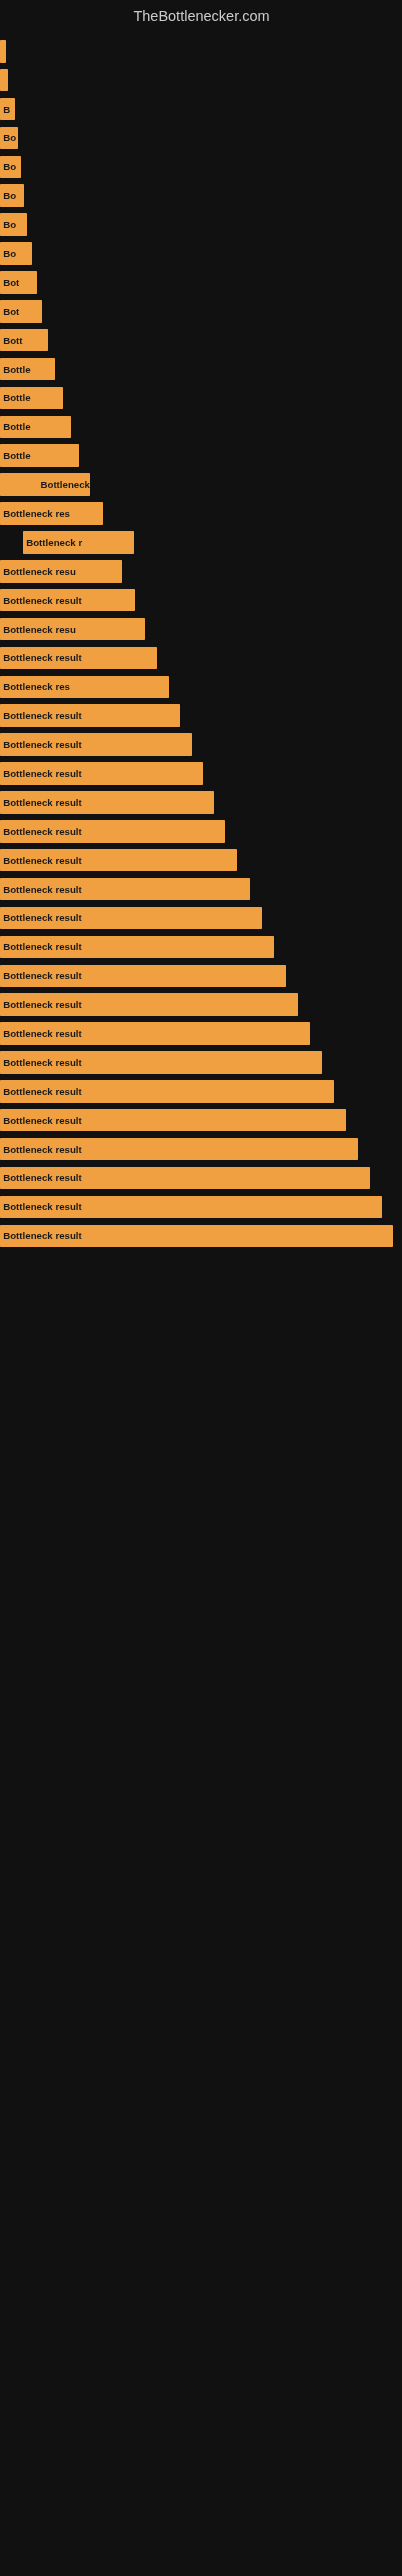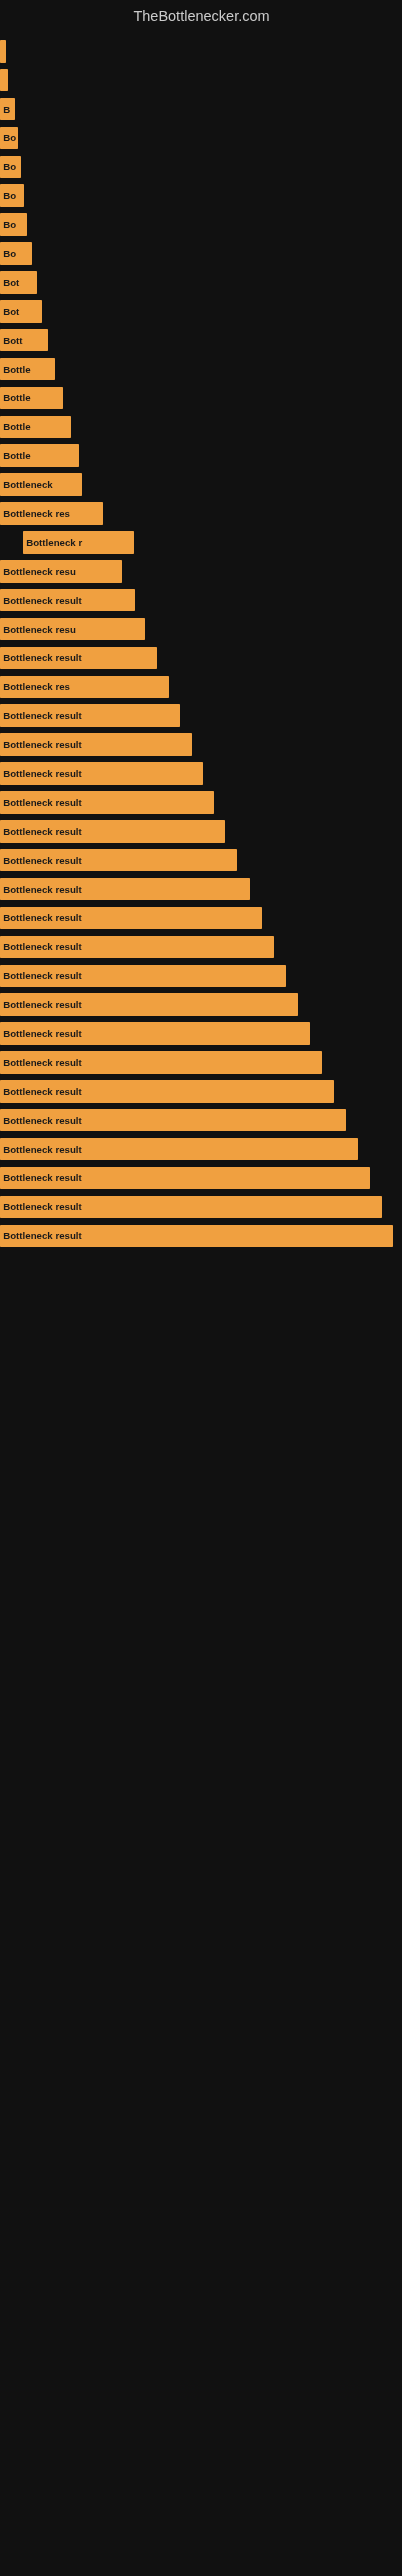--- a/index.html
+++ b/index.html
@@ -130,21 +130,21 @@
       <div class="bar" style="width: 71px;">
         <span class="bar-label">Bottle</span>
       </div>
     </div>
     <div class="bar-row">
       <div class="bar" style="width: 79px;">
         <span class="bar-label">Bottle</span>
       </div>
     </div>
     <div class="bar-row">
-      <div class="bar" style="width: 82px;">
+      <div class="bar" style="width: 90px; justify-content: flex-end;">
         <span class="bar-label">Bottleneck</span>
       </div>
     </div>
     <div class="bar-row">
       <div class="bar" style="width: 103px;">
         <span class="bar-label">Bottleneck res</span>
       </div>
     </div>
     <div class="bar-row">
       <div class="bar" style="width: 111px; margin-left: 23px;">

